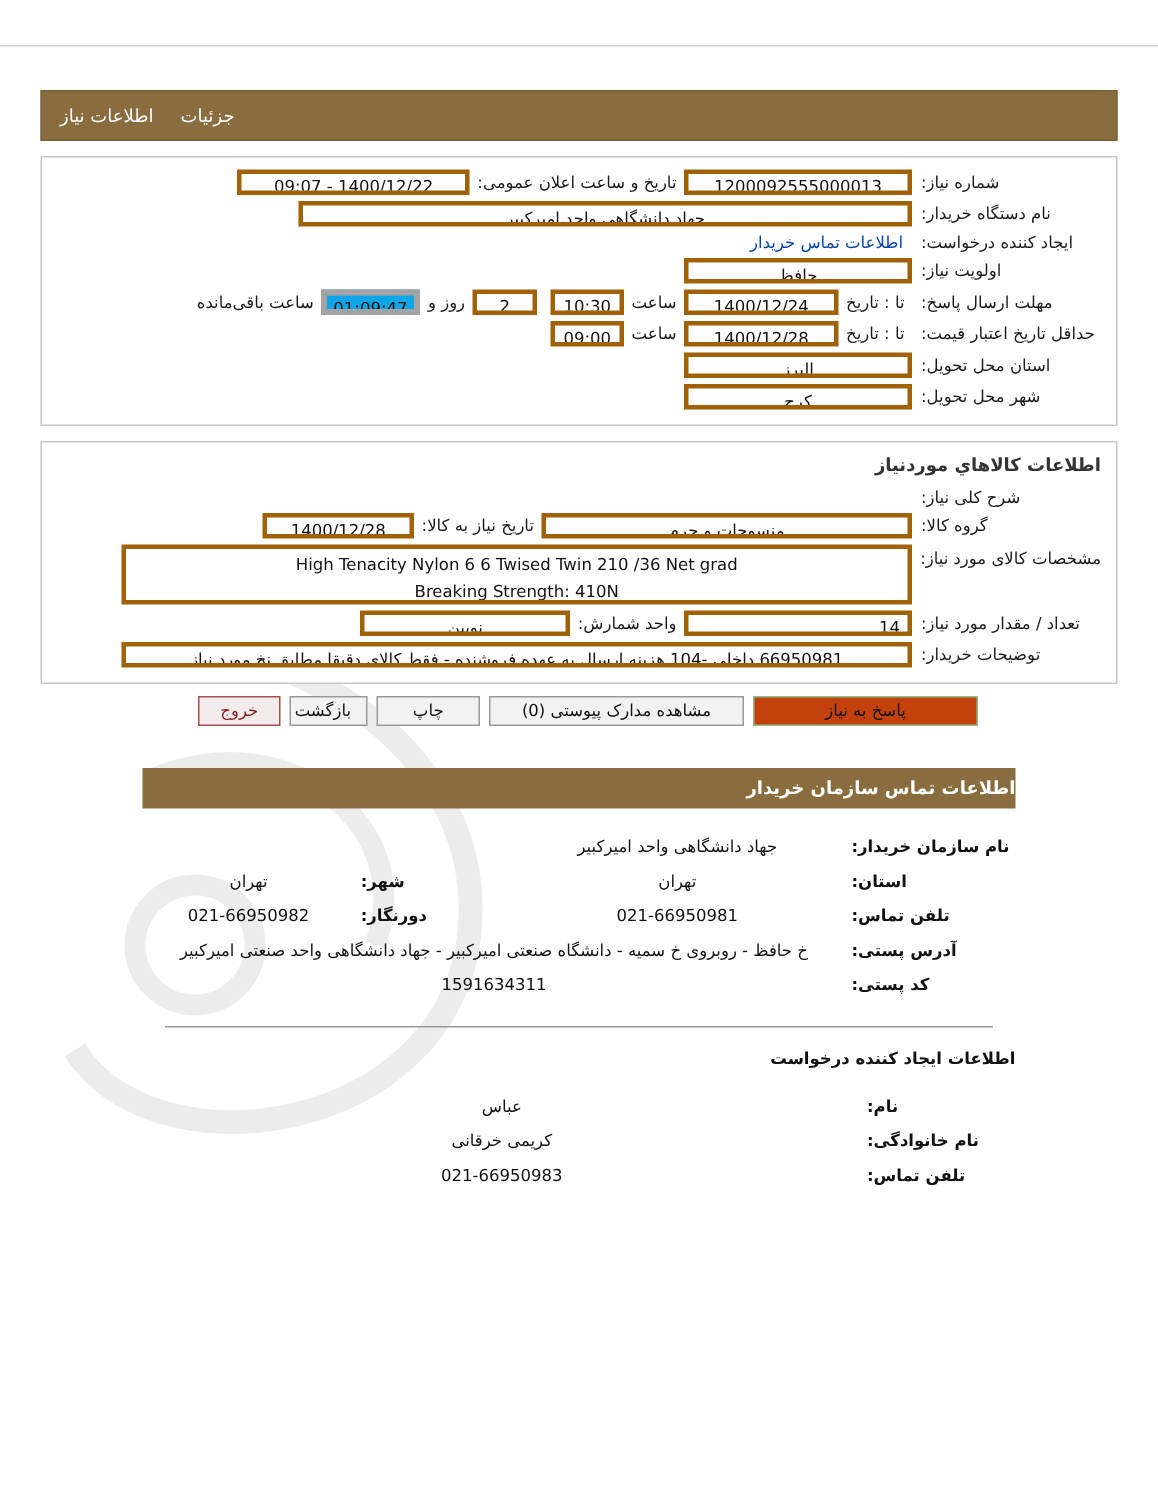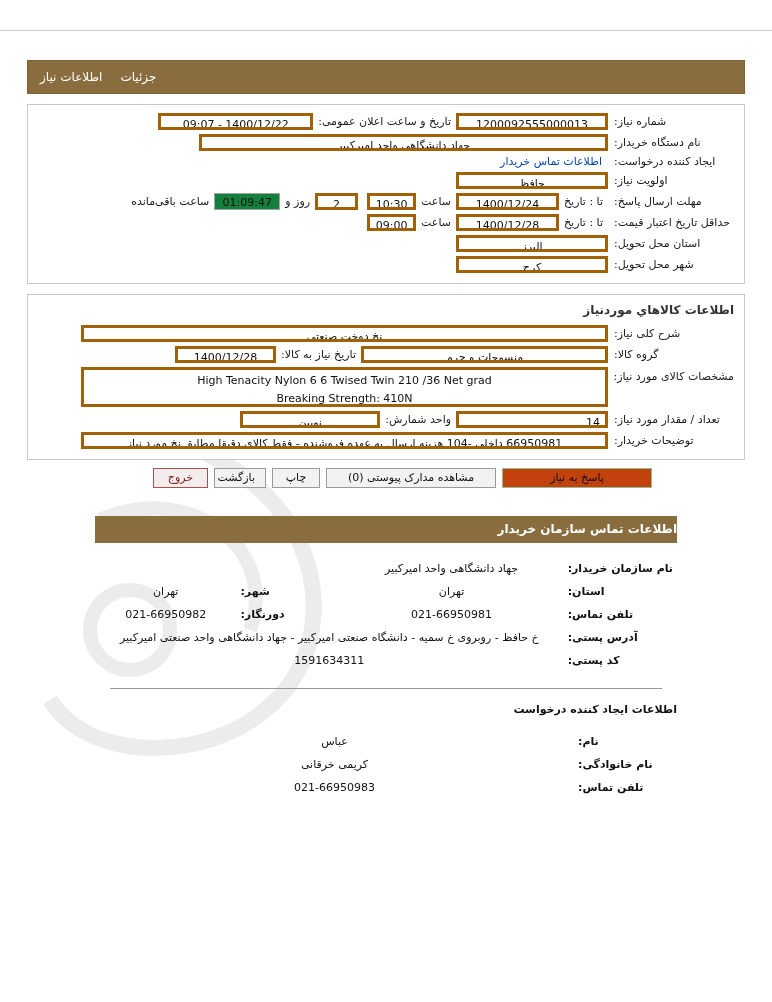--- a/index.html
+++ b/index.html
@@ -113,22 +113,22 @@
     color: #1a1a1a;
   }
   .link {
     color: #0645ad;
     font-size: 11px;
     text-decoration: none;
     padding: 0 6px;
     white-space: nowrap;
   }
   .countdown {
-    background: #15803d;
-    border: 1px solid #a3a3a3;
+    background: #0ea5e9;
+    border: 4px solid #a3a3a3;
     text-align: center;
   }
   
   .btnrow {
     display: flex;
     justify-content: flex-start;
     gap: 6px;
     margin-top: 8px;
     padding-right: 93px;
   }
@@ -149,21 +149,21 @@
     border: 1px solid #8fbf8f;
     width: 150px;
   }
   .btn.exit {
     background: #f2ecec;
     border: 1px solid #a35151;
     color: #8b1a1a;
     width: 55px;
   }
   .btn.back { width: 52px; }
-  .btn.print { width: 48px; }
+  .btn.print { width: 69px; }
   .btn.docs { width: 170px; }
 
   
   .section-bar {
     background: #8a6d3f;
     color: #fff;
     height: 27px;
     line-height: 27px;
     font-size: 12px;
     font-weight: bold;
@@ -275,21 +275,20 @@
         <div class="fld" style="width:152px">کرج</div>
       </div>
 
     </div>
 
     <div class="panel">
       <div class="panel-title">اطلاعات کالاهاي موردنیاز</div>
 
       <div class="row">
         <div class="lbl">شرح کلی نیاز:</div>
-        <div class="fld" style="width:527px">نخ دوخت صنعتی</div>
       </div>
 
       <div class="row">
         <div class="lbl">گروه کالا:</div>
         <div class="fld" style="width:247px">منسوجات و چرم</div>
         <div class="mini-lbl">تاریخ نیاز به کالا:</div>
         <div class="fld" style="width:101px">1400/12/28</div>
       </div>
 
       <div class="row" style="align-items:flex-start">

